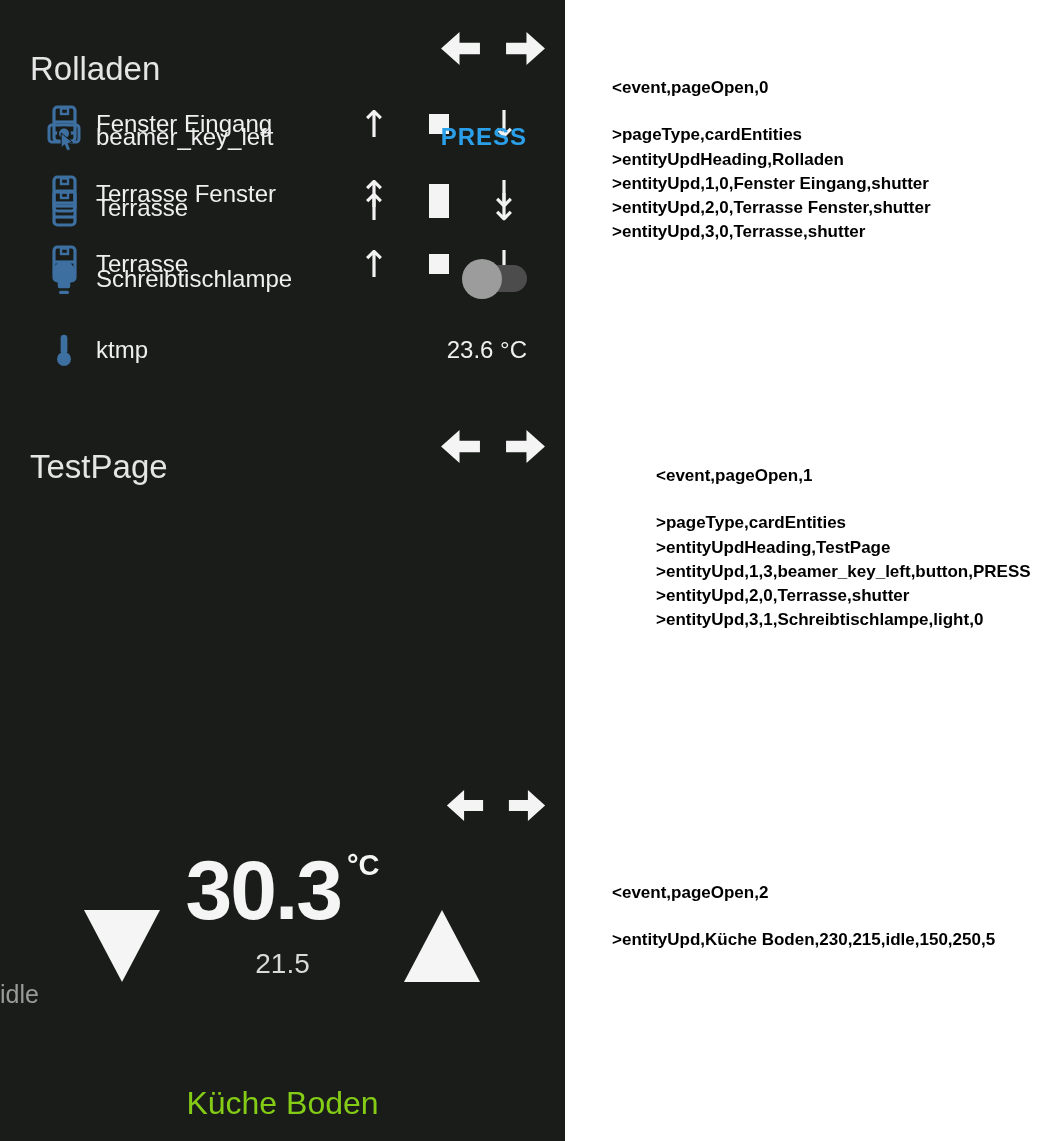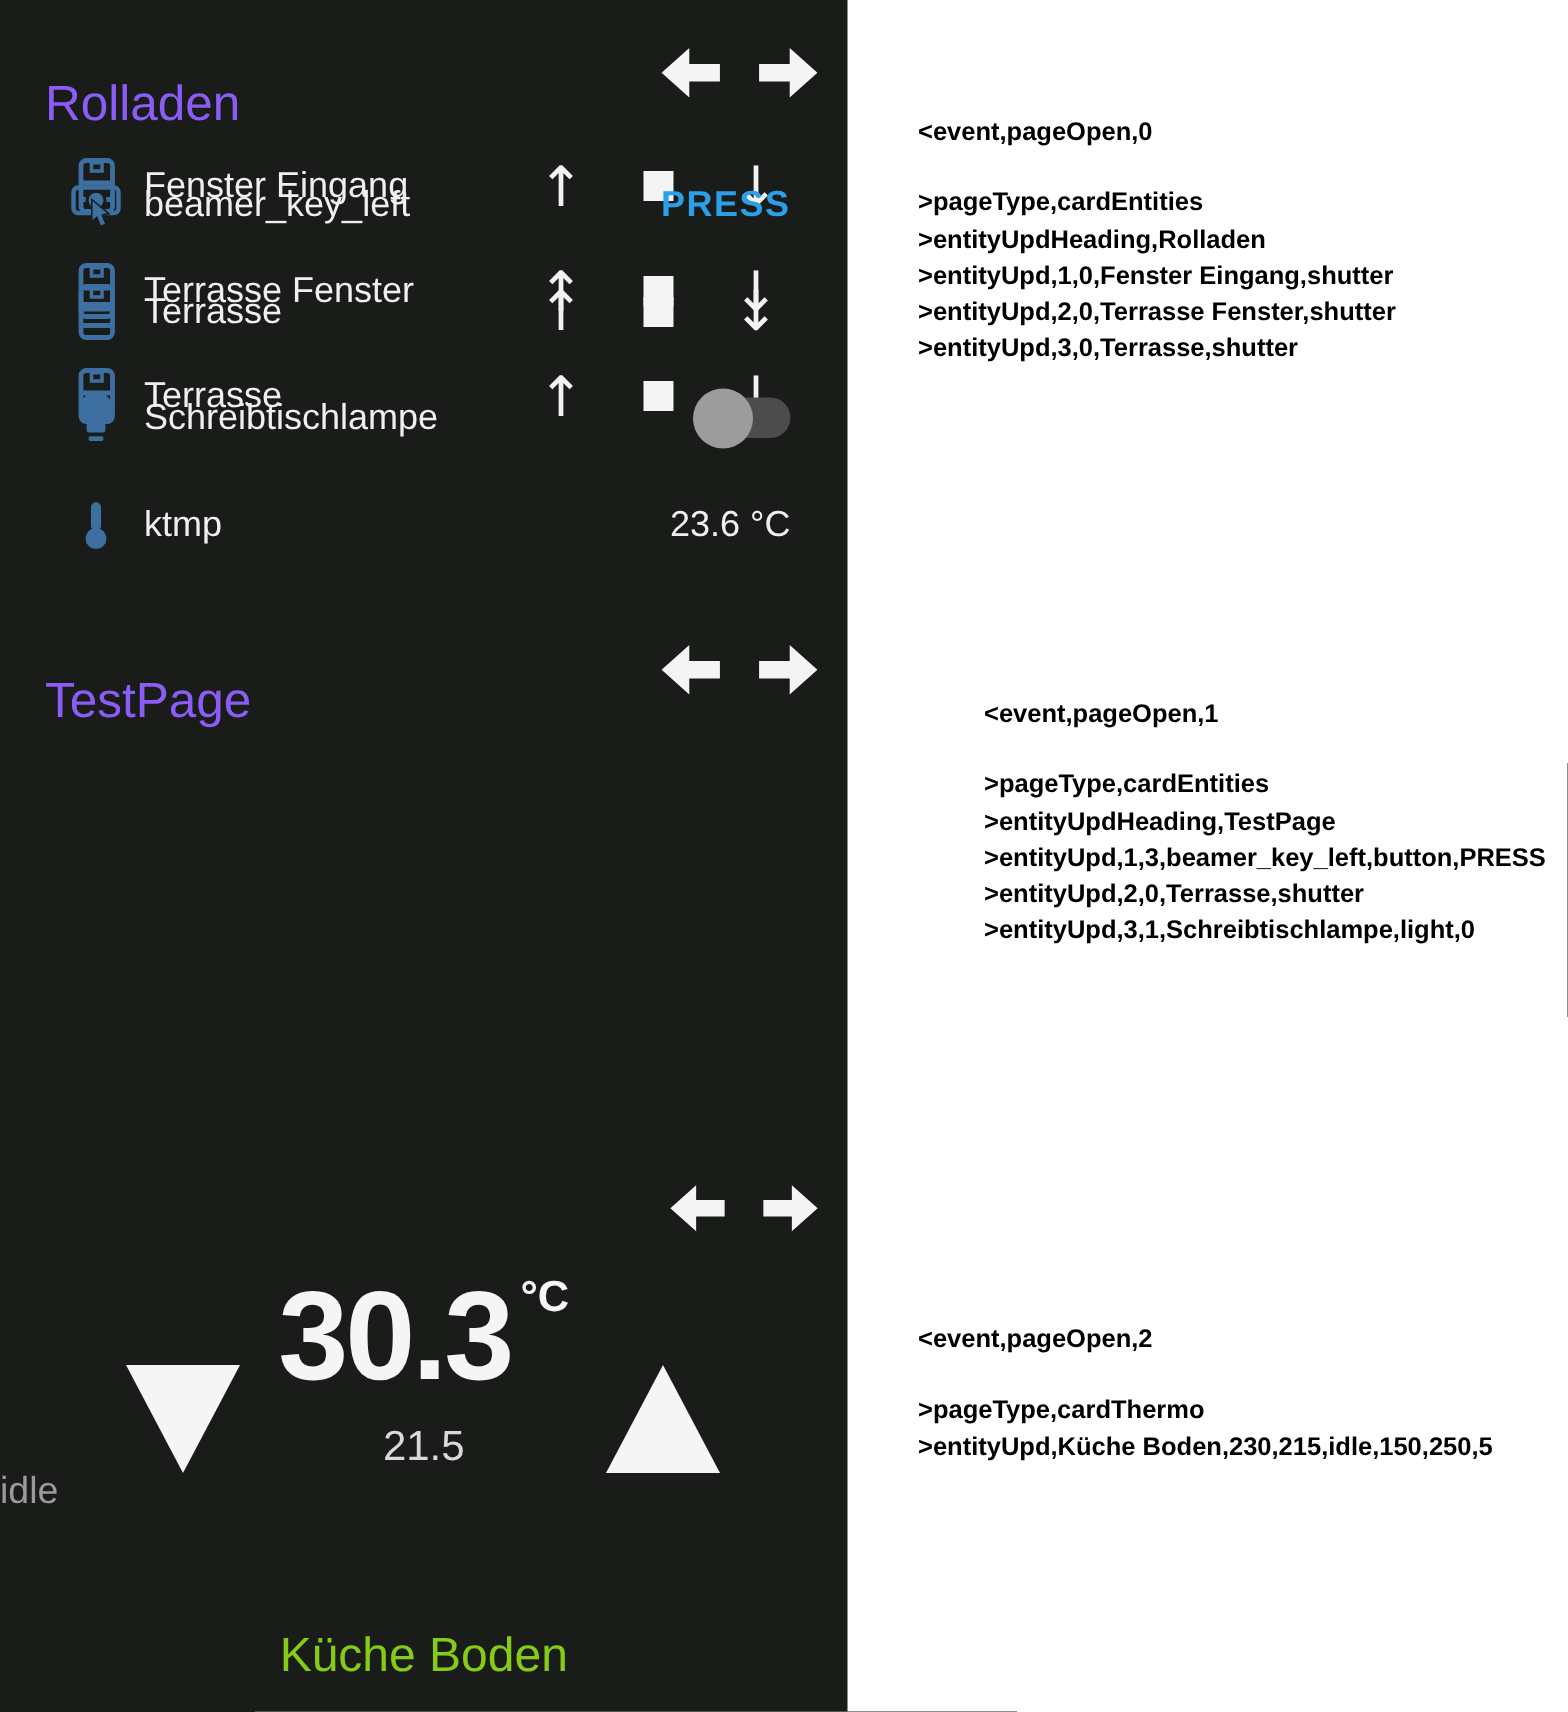--- a/index.html
+++ b/index.html
@@ -6,21 +6,21 @@
   body{
     width:1045px;height:1141px;position:relative;background:#ffffff;
     font-family:"Liberation Sans",sans-serif;overflow:hidden;
   }
   
   .panel{position:absolute;left:0;top:0;width:565px;height:1141px;background:#191c19;color:#efefef;}
   .card{position:absolute;left:0;width:565px;}
   .card0{top:0;height:380px;}
   .card1{top:380px;height:380px;}
   .card2{top:760px;height:381px;}
-  .heading{position:absolute;left:30px;font-size:33px;font-weight:400;color:#8b5cf6;white-space:nowrap;}
+  .heading{position:absolute;left:30px;font-size:33px;font-weight:400;color:#e5e5e5;white-space:nowrap;}
   .card0 .heading{top:28px;}
   .card1 .heading{top:46px;}
   .nav{position:absolute;right:19px;display:flex;gap:24px;}
   .card0 .nav{top:31px;}
   .card1 .nav{top:49px;}
   .card2 .nav{top:29px;}
   .nav button{background:none;border:0;padding:0;cursor:pointer;line-height:0;}
   
   .rows{position:absolute;left:0;right:0;}
   .card0 .rows{top:89px;}
@@ -255,17 +255,16 @@
       <div class="log-line">&gt;pageType,cardEntities</div>
       <div class="log-line">&gt;entityUpdHeading,TestPage</div>
       <div class="log-line">&gt;entityUpd,1,3,beamer_key_left,button,PRESS</div>
       <div class="log-line">&gt;entityUpd,2,0,Terrasse,shutter</div>
       <div class="log-line">&gt;entityUpd,3,1,Schreibtischlampe,light,0</div>
     </div>
   </div>
   <div class="log-block log-b2">
     <div class="log-line">&lt;event,pageOpen,2</div>
     <div class="log-rest">
-      <div class="log-line">&gt;pageType,cardThermo</div>
       <div class="log-line">&gt;entityUpd,Küche Boden,230,215,idle,150,250,5</div>
     </div>
   </div>
 </div>
 
 </body></html>

